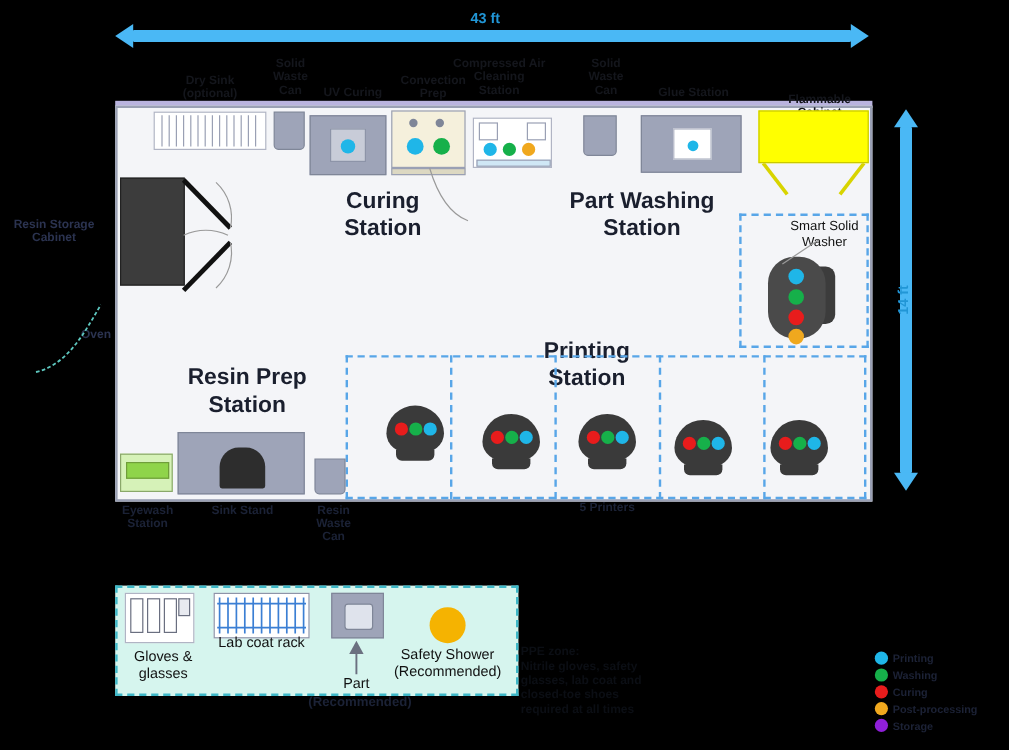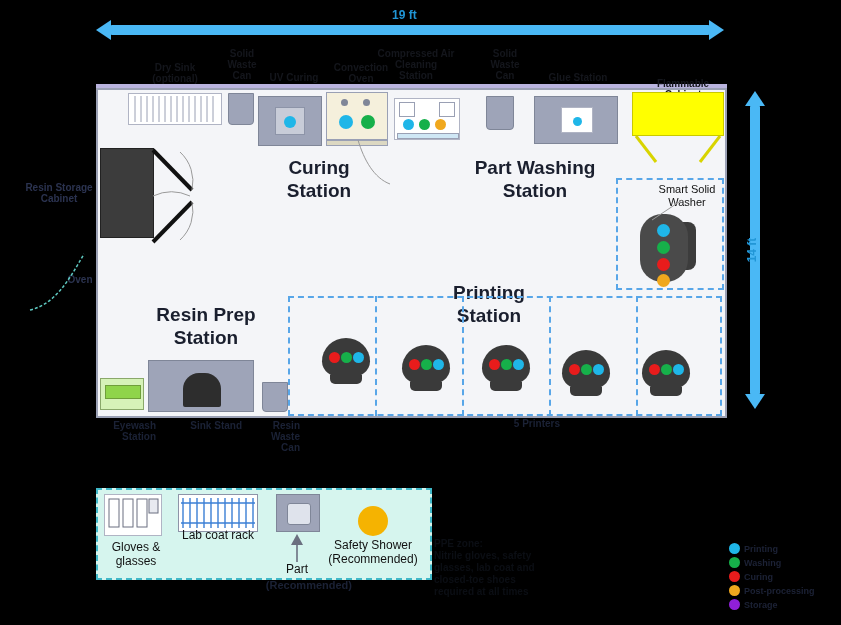--- a/index.html
+++ b/index.html
@@ -28,21 +28,21 @@
   .blk{position:absolute;box-sizing:border-box;}
   .gray{background:#9ea4b8;border:1px solid #7f8698;}
   .white{background:#ffffff;border:1px solid #b0b4c4;}
   .yellow{background:#ffff00;border:1px solid #c9c900;}
   
   .calloutTop{position:absolute;color:#14161c;font-size:10px;line-height:11px;
       text-align:center;font-weight:bold;white-space:pre-line;}
   .calloutLeft{position:absolute;color:#2b3350;font-size:10px;line-height:11px;
       text-align:center;font-weight:bold;white-space:pre-line;}
   .calloutBot{position:absolute;color:#1b2236;font-size:10px;line-height:11px;
-      text-align:right;font-weight:bold;white-space:pre-line;}
+      text-align:center;font-weight:bold;white-space:pre-line;}
   
   .station-title{position:absolute;color:#1a1f2e;font-size:19px;line-height:23px;
       font-weight:bold;text-align:center;white-space:pre-line;}
   
   .dash{position:absolute;border:2px dashed #58a6e8;box-sizing:border-box;background:transparent;}
   .dash-thin{position:absolute;border-left:2px dashed #58a6e8;box-sizing:border-box;}
   
   .printer{position:absolute;width:48px;height:46px;}
   .pbody{position:absolute;left:0;top:0;width:48px;height:40px;background:#3a3a3a;
       border-radius:50% 50% 42% 42%/58% 58% 42% 42%;}
@@ -64,47 +64,47 @@
   .leg-txt{color:#1c2236;font-size:9px;line-height:10px;font-weight:bold;}
   .note{position:absolute;color:#0d1016;font-size:10px;line-height:12px;
       white-space:pre-line;font-weight:bold;}
 </style>
 </head>
 <body>
 
 <div id="root">
 
   <div class="dim-h" style="left:110px;top:25px;width:600px;"></div>
-  <div class="dim-label" style="left:392px;top:8px;">19 ft</div>
+  <div class="dim-label" style="left:392px;top:8px;">43 ft</div>
 
   <div class="dim-v" style="left:750px;top:105px;height:290px;"></div>
   <div class="dim-label-v" style="left:740px;top:243px;">14 ft</div>
 
   <div class="wall-top"></div>
   <div id="room"></div>
 
   <div class="calloutTop" style="left:138px;top:62px;width:74px;">Dry Sink
 (optional)</div>
   <div class="calloutTop" style="left:221px;top:48px;width:42px;">Solid
 Waste
 Can</div>
   <div class="calloutTop" style="left:266px;top:72px;width:56px;">UV Curing</div>
   <div class="calloutTop" style="left:328px;top:62px;width:66px;">Convection
-Oven</div>
+Prep</div>
   <div class="calloutTop" style="left:372px;top:48px;width:88px;">Compressed Air
 Cleaning
 Station</div>
   <div class="calloutTop" style="left:484px;top:48px;width:42px;">Solid
 Waste
 Can</div>
   <div class="calloutTop" style="left:540px;top:72px;width:76px;">Glue Station</div>
   <div class="calloutTop" style="left:646px;top:78px;width:74px;">Flammable
 Cabinet</div>
 
-  <div class="calloutLeft" style="left:14px;top:182px;width:90px;">Resin Storage
+  <div class="calloutLeft" style="left:0;top:182px;width:90px;">Resin Storage
 Cabinet</div>
   <div class="calloutLeft" style="left:60px;top:274px;width:40px;">Oven</div>
 
   <div class="blk white" style="left:128px;top:93px;width:94px;height:32px;">
     <svg width="92" height="30" style="display:block">
       <g stroke="#9aa0b4" stroke-width="1">
         <line x1="6" y1="2" x2="6" y2="28"></line>
           <line x1="12" y1="2" x2="12" y2="28"></line>
         <line x1="18" y1="2" x2="18" y2="28"></line>
           <line x1="24" y1="2" x2="24" y2="28"></line>

